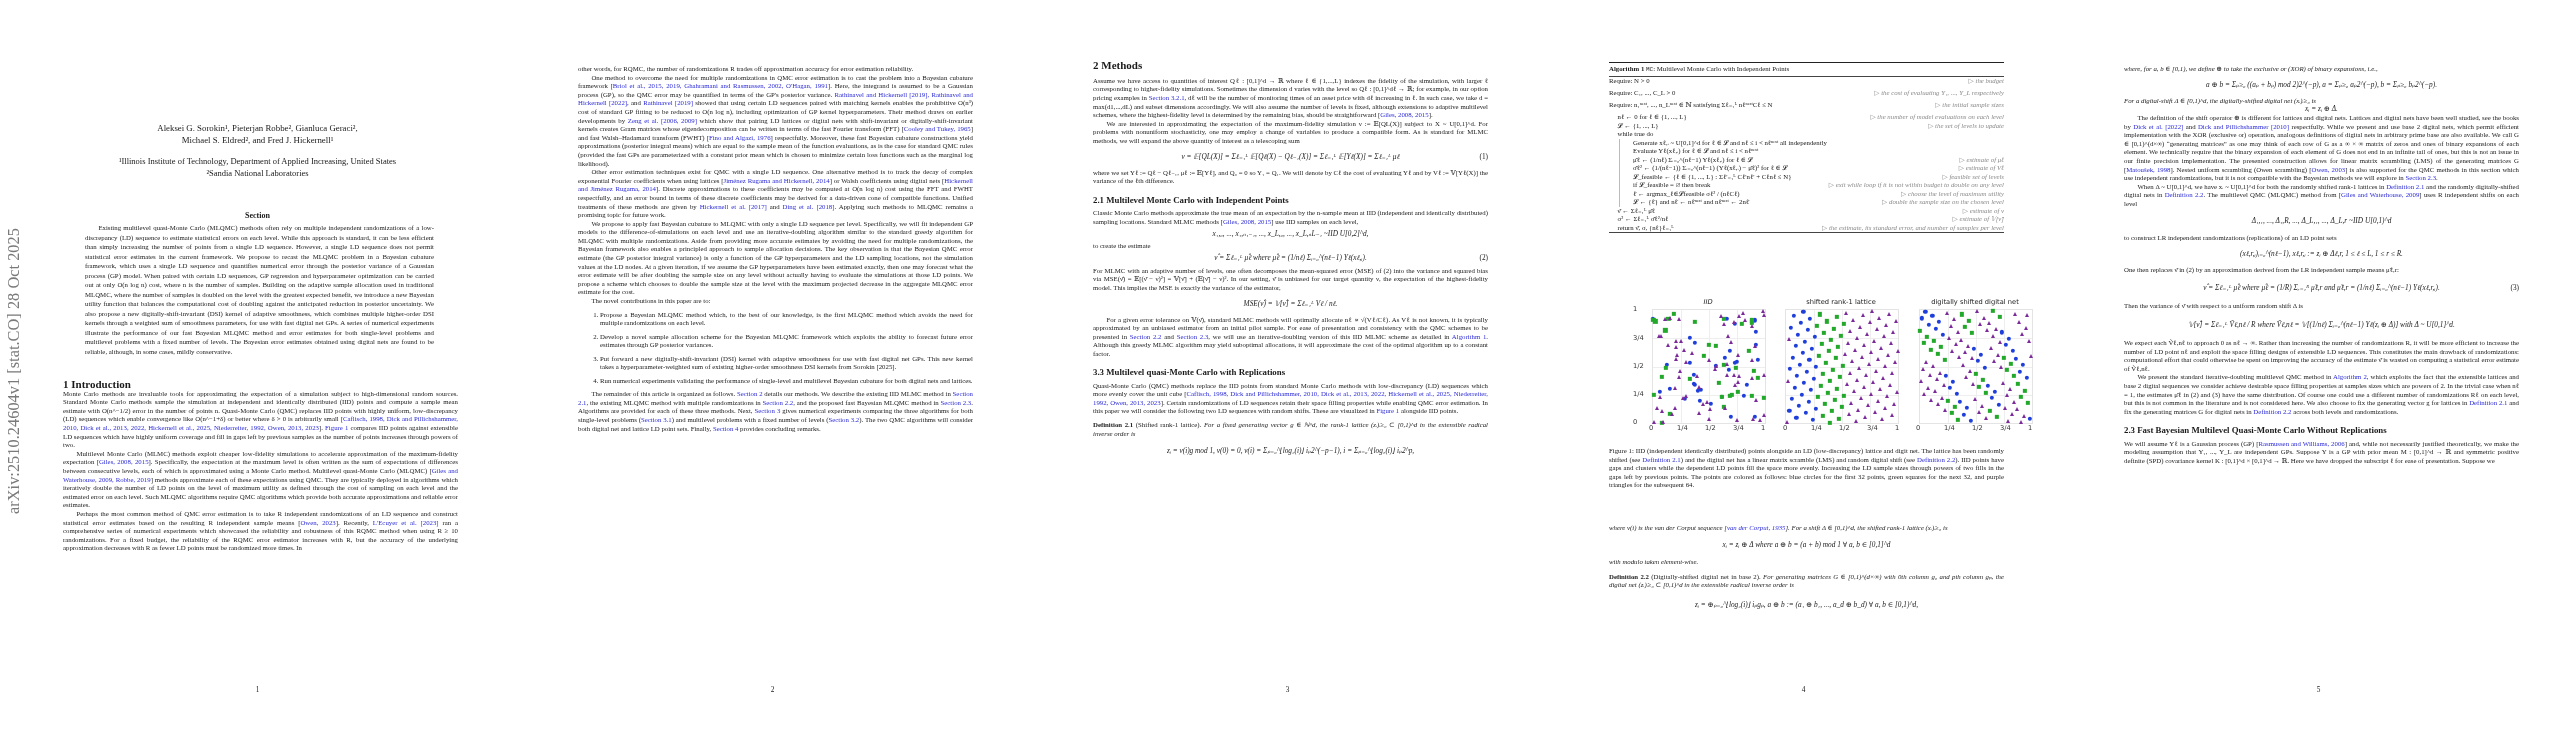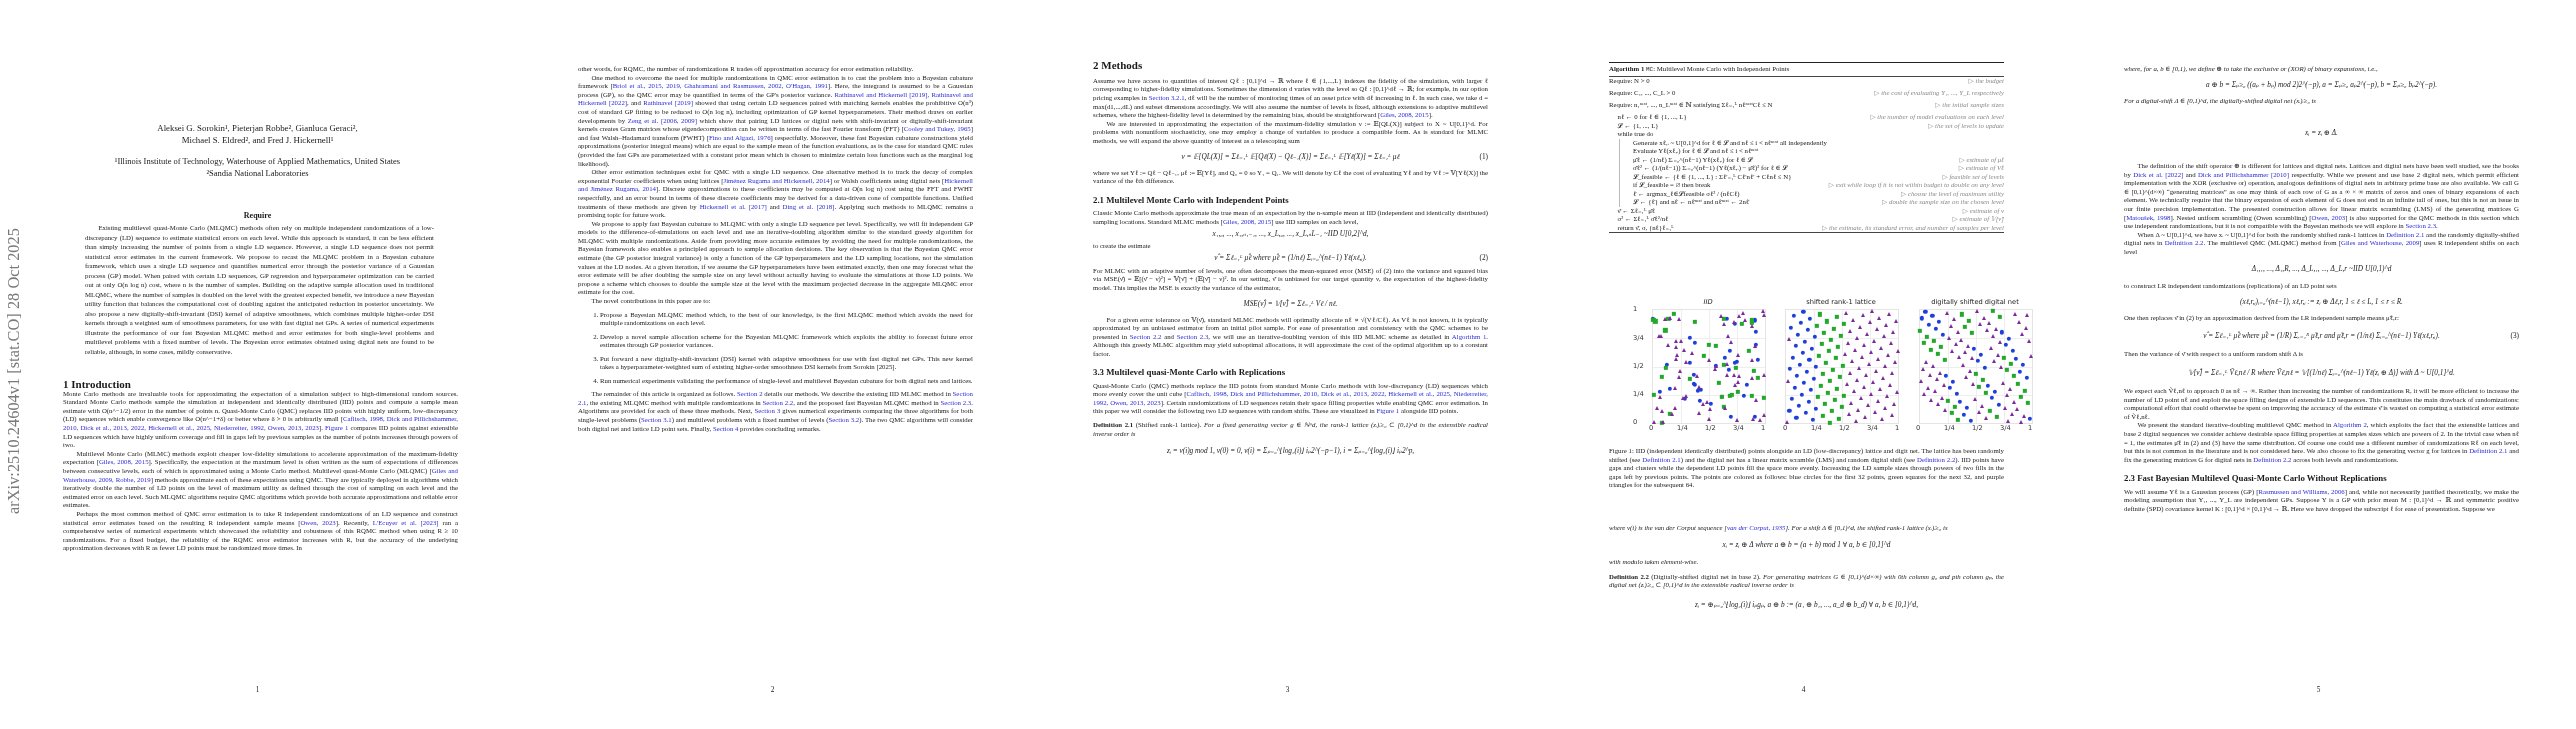--- a/index.html
+++ b/index.html
@@ -47,24 +47,24 @@
 
 <div class="page" style="left:0">
   <div class="stamp">
       <span>arXiv:2510.24604v1  [stat.CO]  28 Oct 2025</span>
     </div>
   <div class="authors">
     <div>Aleksei G. Sorokin¹, Pieterjan Robbe², Gianluca Geraci²,</div>
     <div>Michael S. Eldred², and Fred J. Hickernell¹</div>
   </div>
   <div class="affil">
-    <div>¹Illinois Institute of Technology, Waterhouse of Applied Mathematics, United States</div>
+    <div>¹Illinois Institute of Technology, Department of Applied Increasing, United States</div>
     <div>²Sandia National Laboratories</div>
   </div>
-  <div class="abs-h">Require</div>
+  <div class="abs-h">Section</div>
   <div class="abs">
       <p class="p" style="margin:0">Existing multilevel quasi-Monte Carlo (MLQMC) methods often rely on multiple independent randomizations of a low-discrepancy (LD) sequence to estimate statistical errors on each level. While this approach is standard, it can be less efficient than simply increasing the number of points from a single LD sequence. However, a single LD sequence does not permit statistical error estimates in the current framework. We propose to recast the MLQMC problem in a Bayesian cubature framework, which uses a single LD sequence and quantifies numerical error through the posterior variance of a Gaussian process (GP) model. When paired with certain LD sequences, GP regression and hyperparameter optimization can be carried out at only O(n log n) cost, where n is the number of samples. Building on the adaptive sample allocation used in traditional MLQMC, where the number of samples is doubled on the level with the greatest expected benefit, we introduce a new Bayesian utility function that balances the computational cost of doubling against the anticipated reduction in posterior uncertainty. We also propose a new digitally-shift-invariant (DSI) kernel of adaptive smoothness, which combines multiple higher-order DSI kernels through a weighted sum of smoothness parameters, for use with fast digital net GPs. A series of numerical experiments illustrate the performance of our fast Bayesian MLQMC method and error estimates for both single-level problems and multilevel problems with a fixed number of levels. The Bayesian error estimates obtained using digital nets are found to be reliable, although, in some cases, mildly conservative.</p>
     </div>
   <div class="col" style="top:380px">
     <h2 class="sec-h" style="margin-bottom:1px">1   Introduction</h2>
     <p class="p noi"><span>Monte Carlo methods are invaluable tools for approximating the expectation of a simulation subject to high-dimensional random sources. Standard Monte Carlo methods sample the simulation at independent and identically distributed (IID) points and compute a sample mean estimate with O(n^−1/2) error in the number of points n. Quasi-Monte Carlo (QMC) replaces IID points with highly uniform, low-discrepancy (LD) sequences which enable convergence like O(n^−1+δ) or better where δ &gt; 0 is arbitrarily small [</span><span class="cite">Caflisch, 1998, Dick and Pillichshammer, 2010, Dick et al., 2013, 2022, Hickernell et al., 2025, Niederreiter, 1992, Owen, 2013, 2023</span><span>]. </span><span class="cite">Figure 1</span><span> compares IID points against extensible LD sequences which have highly uniform coverage and fill in gaps left by previous samples as the number of points increases through powers of two.</span></p>
     <p class="p"><span>Multilevel Monte Carlo (MLMC) methods exploit cheaper low-fidelity simulations to accelerate approximation of the maximum-fidelity expectation [</span><span class="cite">Giles, 2008, 2015</span><span>]. Specifically, the expectation at the maximum level is often written as the sum of expectations of differences between consecutive levels, each of which is approximated using a Monte Carlo method. Multilevel quasi-Monte Carlo (MLQMC) [</span><span class="cite">Giles and Waterhouse, 2009, Robbe, 2019</span><span>] methods approximate each of these expectations using QMC. They are typically deployed in algorithms which iteratively double the number of LD points on the level of maximum utility as defined through the cost of sampling on each level and the estimated error on each level. Such MLQMC algorithms require QMC algorithms which provide both accurate approximations and reliable error estimates.</span></p>
     <p class="p"><span>Perhaps the most common method of QMC error estimation is to take R independent randomizations of an LD sequence and construct statistical error estimates based on the resulting R independent sample means [</span><span class="cite">Owen, 2023</span><span>]. Recently, </span><span class="cite">L'Ecuyer et al. [2023]</span><span> ran a comprehensive series of numerical experiments which showcased the reliability and robustness of this RQMC method when using R ≥ 10 randomizations. For a fixed budget, the reliability of the RQMC error estimator increases with R, but the accuracy of the underlying approximation decreases with R as fewer LD points must be randomized more times. In</span></p>
   </div>
   <div class="pagenum" style="top:685px">1</div>
@@ -634,21 +634,21 @@
     <div class="eq" style="margin:11px 0">zᵢ = ⊕ₚ₌₀^⌊log₂(i)⌋ iₚgₚ,     a ⊕ b := (a₁ ⊕ b₁, ..., a_d ⊕ b_d)   ∀ a, b ∈ [0,1)^d,</div>
   </div>
   <div class="pagenum" style="top:685px">4</div>
 </div>
 
 <div class="page" style="left:2061px">
   <div class="col" style="top:65px">
     <p class="p noi it">where, for a, b ∈ [0,1), we define ⊕ to take the exclusive or (XOR) of binary expansions, i.e.,</p>
     <div class="eq" style="margin:7.3px 0">a ⊕ b = Σₚ≥₀ ((aₚ + bₚ)  mod 2)2^(−p),     a = Σₚ≥₀ aₚ2^(−p),     b = Σₚ≥₀ bₚ2^(−p).</div>
     <p class="p noi it">For a digital-shift Δ ∈ [0,1)^d, the digitally-shifted digital net (xᵢ)ᵢ≥₀ is</p>
-    <div class="eq" style="margin:24px 0">xᵢ = zᵢ ⊕ Δ.</div>
+    <div class="eq" style="margin:0 0">xᵢ = zᵢ ⊕ Δ.</div>
     <p class="p"><span>The definition of the shift operator ⊕ is different for lattices and digital nets. Lattices and digital nets have been well studied, see the books by </span><span class="cite">Dick et al. [2022]</span><span> and </span><span class="cite">Dick and Pillichshammer [2010]</span><span> respectfully. While we present and use base 2 digital nets, which permit efficient implementation with the XOR (exclusive or) operation, analogous definitions of digital nets in arbitrary prime base are also available. We call G ∈ [0,1)^(d×∞) “generating matrices” as one may think of each row of G as a ∞ × ∞ matrix of zeros and ones of binary expansions of each element. We technically require that the binary expansion of each element of G does not end in an infinite tail of ones, but this is not an issue in our finite precision implementation. The presented construction allows for linear matrix scrambling (LMS) of the generating matrices G [</span><span class="cite">Matoušek, 1998</span><span>]. Nested uniform scrambling (Owen scrambling) [</span><span class="cite">Owen, 2003</span><span>] is also supported for the QMC methods in this section which use independent randomizations, but it is not compatible with the Bayesian methods we will explore in </span><span class="cite">Section 2.3</span><span>.</span></p>
     <p class="p"><span>When Δ ~ U[0,1]^d, we have xᵢ ~ U[0,1]^d for both the randomly shifted rank-1 lattices in </span><span class="cite">Definition 2.1</span><span> and the randomly digitally-shifted digital nets in </span><span class="cite">Definition 2.2</span><span>. The multilevel QMC (MLQMC) method from [</span><span class="cite">Giles and Waterhouse, 2009</span><span>] uses R independent shifts on each level</span></p>
     <div class="eq" style="margin:8.5px 0">Δ₁,₁, ..., Δ₁,R, ..., Δ_L,₁, ..., Δ_L,r ~IID U[0,1)^d</div>
     <p class="p noi">to construct LR independent randomizations (replications) of an LD point sets</p>
     <div class="eq" style="margin:7.3px 0">(xℓ,r,ᵢ)ᵢ₌₀^(nℓ−1),     xℓ,r,ᵢ := zᵢ ⊕ Δℓ,r,     1 ≤ ℓ ≤ L,   1 ≤ r ≤ R.</div>
     <p class="p noi">One then replaces ν̂ in (2) by an approximation derived from the LR independent sample means μ̃ℓ,r:</p>
     <div class="eq" style="margin:9.7px 0"><span>ν̂ = Σℓ₌₁ᴸ μ̂ℓ     where     μ̂ℓ = (1/R) Σᵣ₌₁ᴿ μ̃ℓ,r     and     μ̃ℓ,r = (1/nℓ) Σᵢ₌₀^(nℓ−1) Yℓ(xℓ,r,ᵢ).</span><span class="num">(3)</span></div>
     <p class="p noi">Then the variance of ν̂ with respect to a uniform random shift Δ is</p>
     <div class="eq" style="margin:9.7px 0">𝕍[ν̂] = Σℓ₌₁ᴸ Ṽℓ,nℓ / R     where     Ṽℓ,nℓ = 𝕍[(1/nℓ) Σᵢ₌₀^(nℓ−1) Yℓ(zᵢ ⊕ Δ)]     with     Δ ~ U[0,1]^d.</div>
     <p class="p noi">We expect each Ṽℓ,nℓ to approach 0 as nℓ → ∞. Rather than increasing the number of randomizations R, it will be more efficient to increase the number of LD point nℓ and exploit the space filling designs of extensible LD sequences. This constitutes the main drawback of randomizations: computational effort that could otherwise be spent on improving the accuracy of the estimate ν̂ is wasted on computing a statistical error estimate of Ṽℓ,nℓ.</p>

